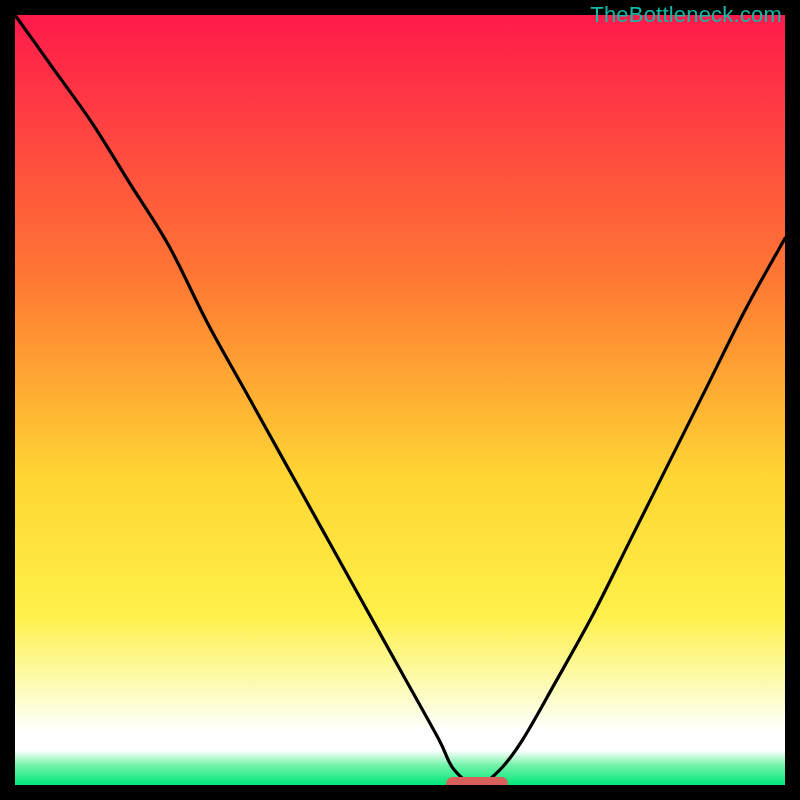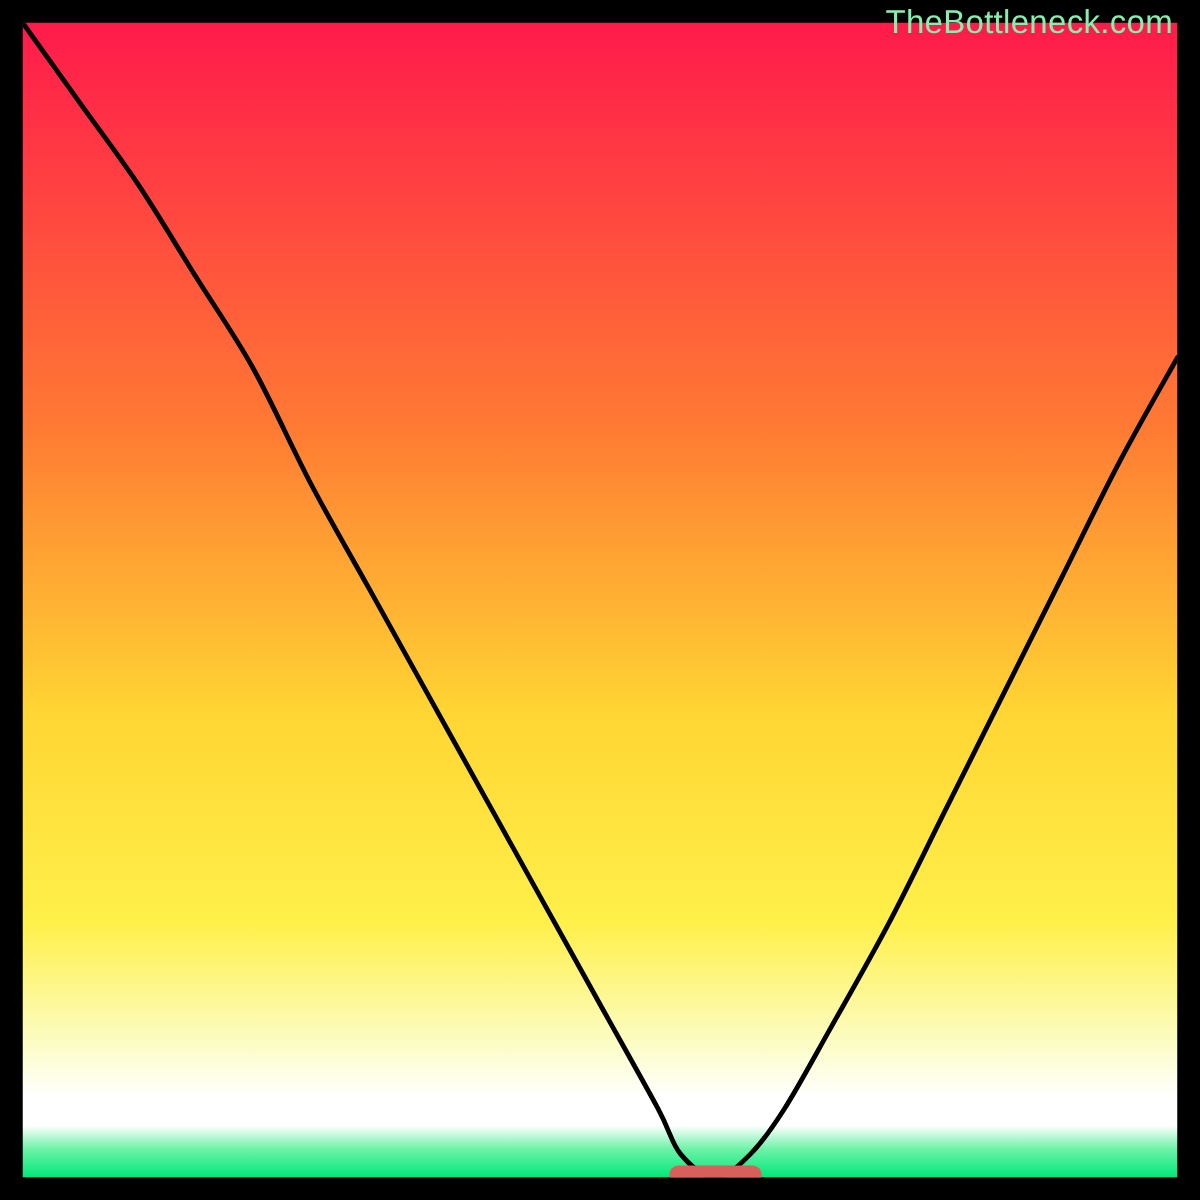--- a/index.html
+++ b/index.html
@@ -23,21 +23,21 @@
     position: absolute;
     left: 0;
     top: 0;
     width: 770px;
     height: 770px;
   }
   .watermark {
     position: absolute;
     top: 2px;
     right: 18px;
-    color: #86efac;
+    color: #14b8a6;
     font-size: 22px;
     letter-spacing: 0.2px;
     font-weight: 400;
   }
   svg { display: block; }
 </style>
 </head>
 <body>
 
 <div class="frame">

